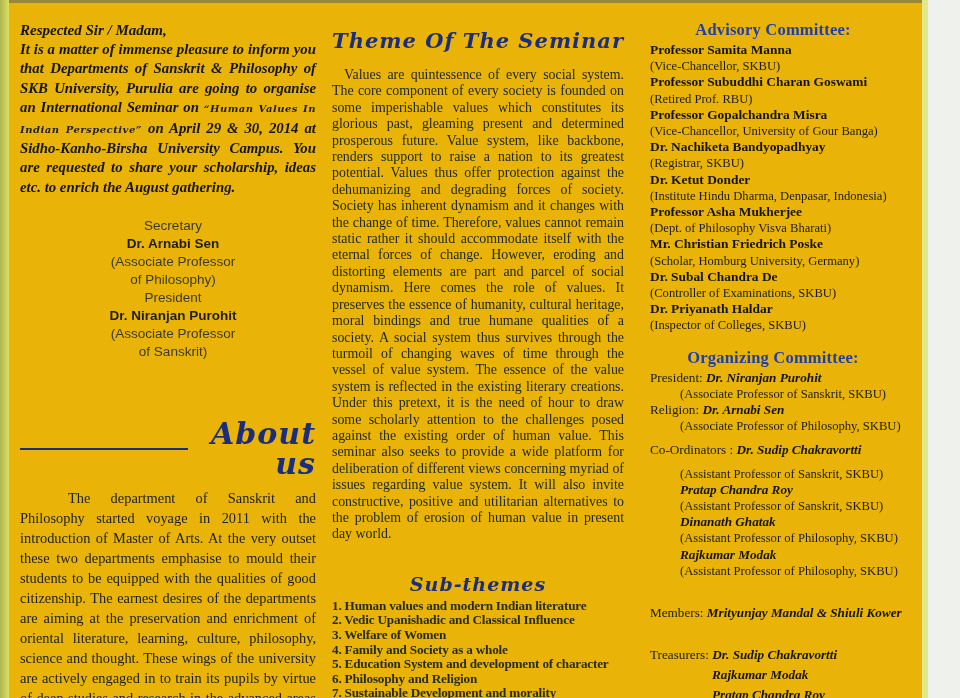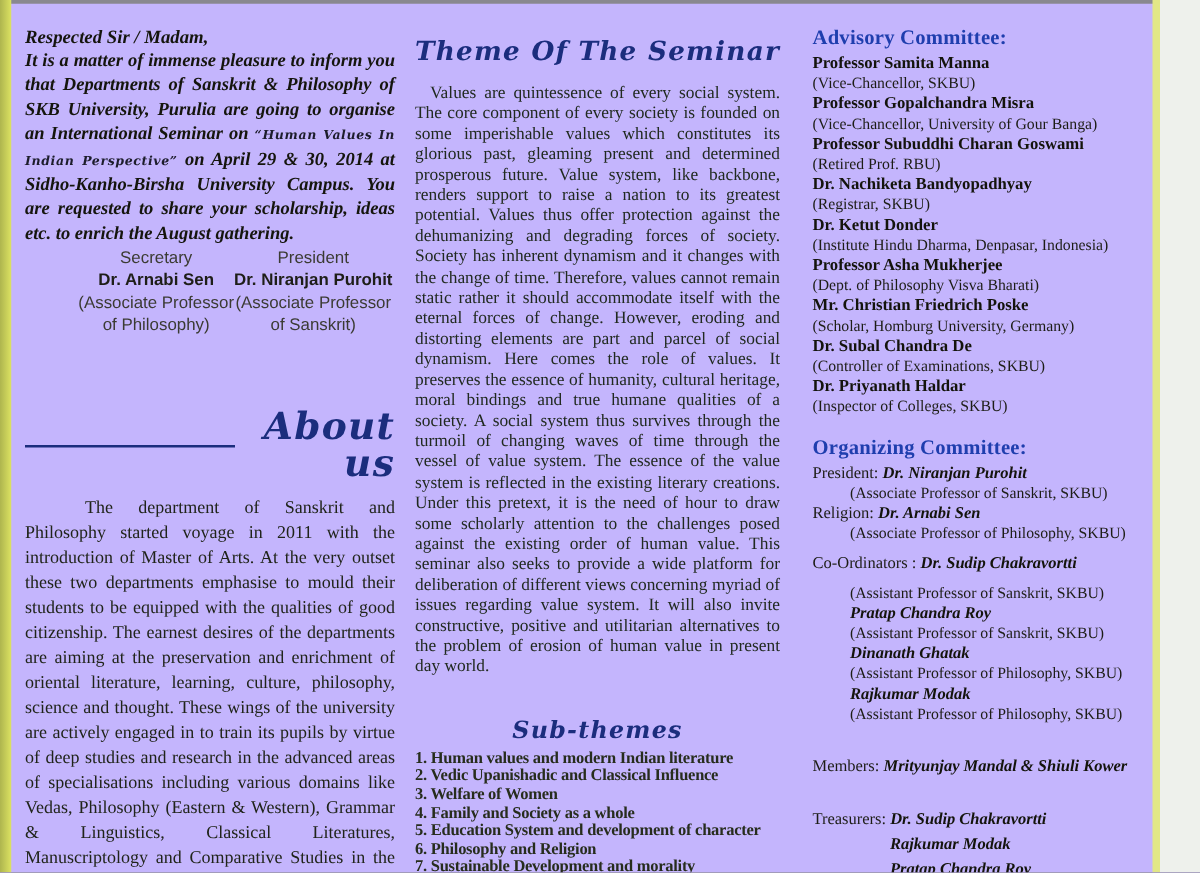--- a/index.html
+++ b/index.html
@@ -1,18 +1,18 @@
 <!DOCTYPE html>
 <html><head>
 <meta charset="utf-8">
 <style>
   html,body{margin:0;padding:0;background:#888;}
   .page{
     position:relative;width:960px;height:698px;overflow:hidden;
-    background:#c4b5fd;
+    background:#eab308;
     font-family:"Liberation Serif", serif;
   }
   .edge-top{position:absolute;left:0;top:0;width:960px;height:3px;background:#6a7055;opacity:.65;}
   .edge-left{position:absolute;left:0;top:0;width:9px;height:698px;
     background:linear-gradient(to right,#aeb54e,#dce262);}
   .edge-right{position:absolute;right:0;top:0;width:32px;height:698px;background:#eef1ec;}
   .edge-right-soft{position:absolute;right:32px;top:0;width:6px;height:698px;background:#e2e787;}
 
   .col{position:absolute;top:0;}
   .col-left{left:20px;top:22px;width:296px;}
@@ -22,21 +22,21 @@
   
   .salutation{
     margin:0;font-size:15px;font-weight:bold;font-style:italic;color:#15150d;
   }
   .letter-body{
     margin:1px 0 0 0;font-size:14.8px;line-height:19.4px;
     font-weight:bold;font-style:italic;color:#15150d;
     text-align:justify;
   }
   .script-inline{font-family:"DejaVu Serif", serif;font-size:10px;letter-spacing:.5px;color:#1d1d2c;}
-  .signatures{display:flex;justify-content:flex-end;margin-top:0;padding:0 2px 0 12px;}
+  .signatures{display:flex;justify-content:center;margin-top:20px;padding:0 2px 0 12px;flex-direction:column;}
   .sig{text-align:center;font-family:"Liberation Sans", sans-serif;
     font-size:13.5px;line-height:18px;color:#3b3b33;}
   .sig .sig-name{font-weight:bold;color:#1e1e18;}
   .about-heading{display:flex;align-items:center;margin-top:58px;}
   .about-rule{flex:0 0 168px;height:0;border-top:2.5px solid #1b2d7d;margin-right:6px;}
   .script-heading{
     font-family:"DejaVu Serif", serif;font-style:italic;font-weight:bold;
     color:#1b2d7d;
     text-align:right;
   }
@@ -54,21 +54,21 @@
   }
   .sub-title{display:block;text-align:center;font-size:19px;line-height:22px;margin:30px 0 0 0;letter-spacing:1px;}
   .subtheme-list{list-style:none;margin:4px 0 0 0;padding:0;}
   .subtheme-list li{
     font-size:13.2px;line-height:14.6px;font-weight:bold;color:#272d1d;
     white-space:nowrap;letter-spacing:-0.2px;
   }
 
   
   .committee-heading{
-    margin:4px 0 2px 0;text-align:left;font-size:16.5px;font-weight:bold;
+    margin:4px 0 2px 0;text-align:center;font-size:16.5px;font-weight:bold;
     color:#1f3eae;letter-spacing:.2px;
   }
   .committee-heading.org{margin-top:14px;}
   .member-name{font-size:13.4px;line-height:16.2px;font-weight:bold;color:#14140c;white-space:nowrap;}
   .member-affil{font-size:12.6px;line-height:16.2px;color:#1d1d16;white-space:nowrap;}
   .org-line{font-size:13.2px;line-height:16px;white-space:nowrap;}
   .org-label{color:#1d1d16;}
   .org-name{font-weight:bold;font-style:italic;color:#14140c;}
   .org-indent{padding-left:30px;}
   .org-gap{margin-top:8px;}
@@ -130,26 +130,26 @@
   </section>
 
   <section class="col col-right">
     <h2 class="committee-heading">Advisory Committee:</h2>
 
     <div>
       <div class="member-name">Professor Samita Manna</div>
       <div class="member-affil">(Vice-Chancellor, SKBU)</div>
     </div>
     <div>
+      <div class="member-name">Professor Subuddhi Charan Goswami</div>
+      <div class="member-affil">(Retired Prof. RBU)</div>
+    </div>
+    <div>
       <div class="member-name">Professor Gopalchandra Misra</div>
       <div class="member-affil">(Vice-Chancellor, University of Gour Banga)</div>
-    </div>
-    <div>
-      <div class="member-name">Professor Subuddhi Charan Goswami</div>
-      <div class="member-affil">(Retired Prof. RBU)</div>
     </div>
     <div>
       <div class="member-name">Dr. Nachiketa Bandyopadhyay</div>
       <div class="member-affil">(Registrar, SKBU)</div>
     </div>
     <div>
       <div class="member-name">Dr. Ketut Donder</div>
       <div class="member-affil">(Institute Hindu Dharma, Denpasar, Indonesia)</div>
     </div>
     <div>

